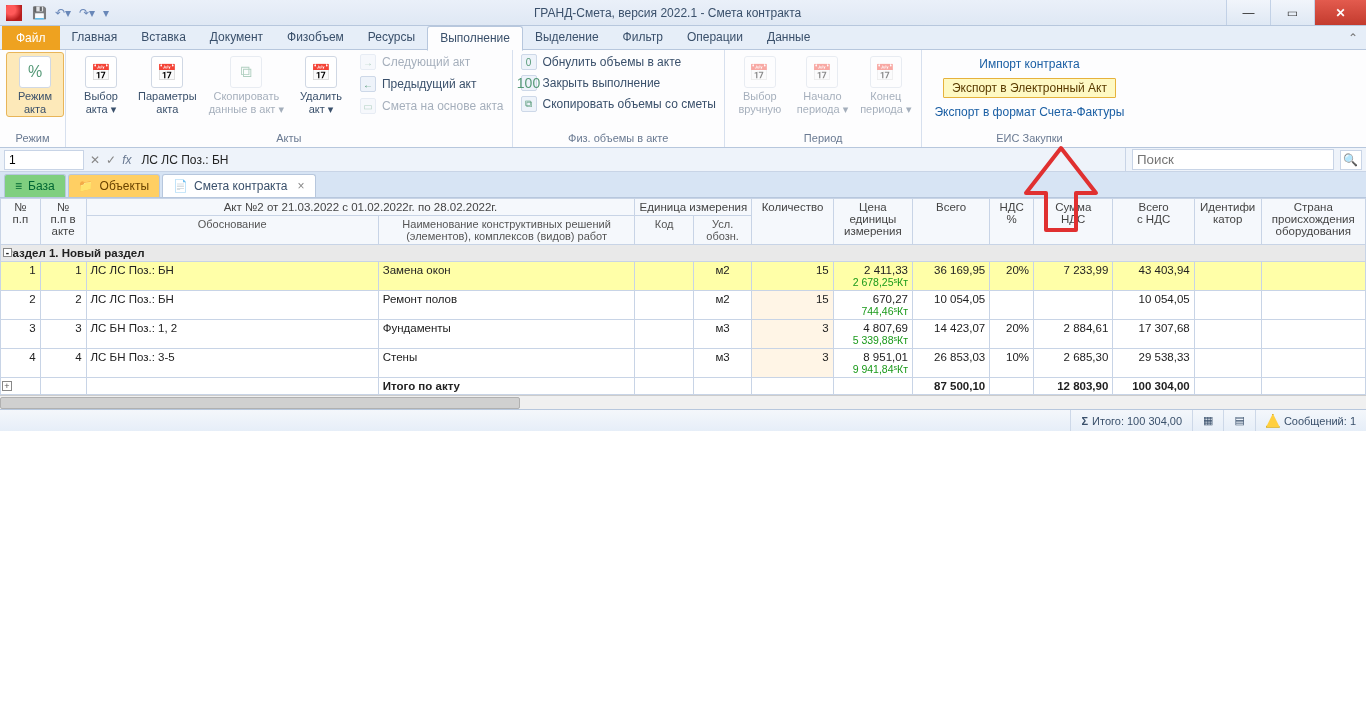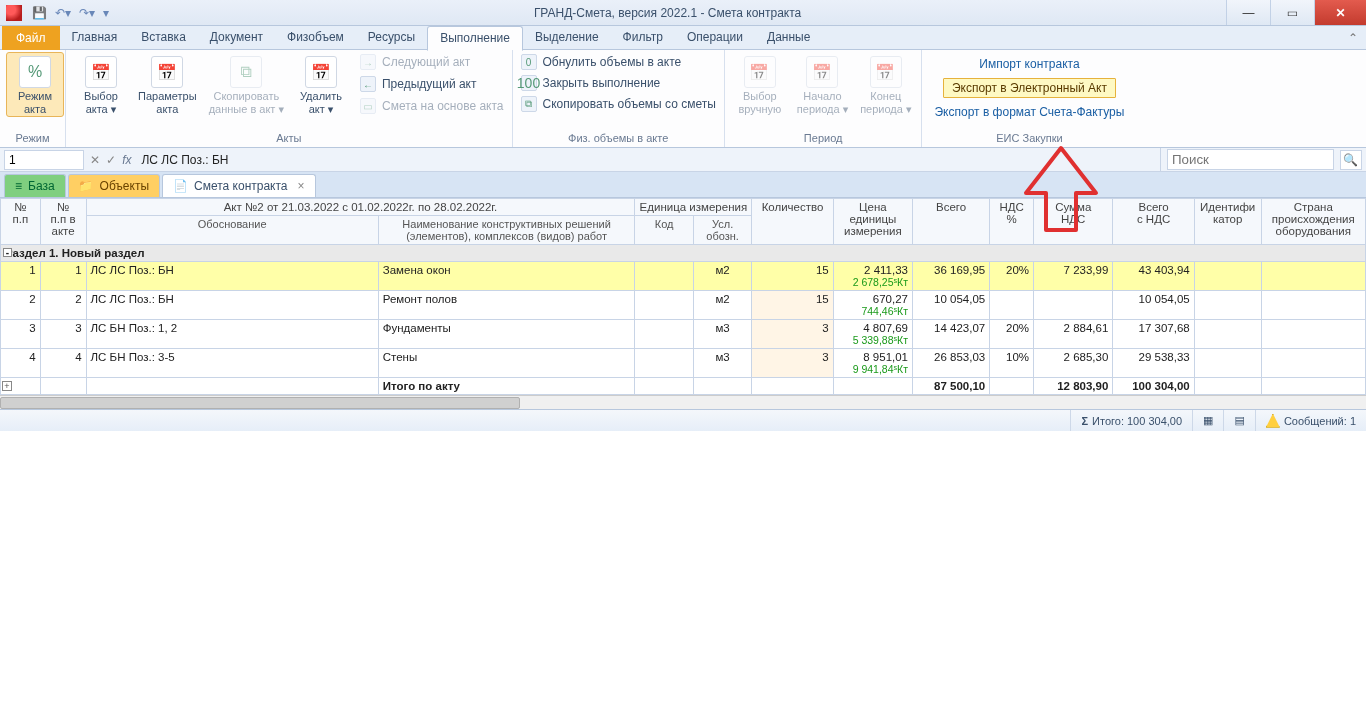--- a/index.html
+++ b/index.html
@@ -29,21 +29,21 @@
 .bigbtn.disabled{opacity:.45}
 .smrow{display:flex;align-items:center;gap:6px;color:#3a506b;padding:2px 2px;font-size:12px;cursor:default;white-space:nowrap}
 .smrow.disabled{opacity:.45}
 .smrow .sic{width:16px;height:16px;background:#eef3fa;border:1px solid #cdd8e8;border-radius:2px;display:inline-flex;align-items:center;justify-content:center;font-size:10px;color:#597}
 .linklike{color:#1b5fa4;padding:3px 6px;cursor:default;white-space:nowrap}
 .linklike.hot{background:#fef9c3;border:1px solid #e6b23c;border-radius:1px;padding:2px 8px;color:#5a3b00}
 .fbar{height:24px;background:#eef3fa;border-bottom:1px solid #c8d4e6;display:flex;align-items:center;gap:6px;padding:0 4px}
 .fbar input.cell{width:80px;border:1px solid #c8d4e6;background:#fff;padding:2px 4px;font-size:12px}
 .fx{font-style:italic;color:#6a7a92}
 .fbar .fval{flex:1;padding:2px 4px}
-.search{width:167px;border:1px solid #c8d4e6;padding:2px 4px;background:#fff;color:#8b5cf6}
+.search{width:202px;border:1px solid #c8d4e6;padding:2px 4px;background:#fff;color:#8b5cf6}
 .sbtn{width:22px;height:20px;border:1px solid #c8d4e6;background:#fff;display:flex;align-items:center;justify-content:center;color:#597}
 .wtabs{height:26px;background:#d7e4f4;border-bottom:1px solid #b7c7dd;display:flex;align-items:stretch;padding:2px 4px 0;gap:2px}
 .wtab{display:flex;align-items:center;gap:6px;padding:3px 10px;border:1px solid #b7c7dd;border-bottom:none;background:#eef3fa;border-radius:3px 3px 0 0;font-size:12px;color:#3a506b}
 .wtab.base{background:#7fcf7f;color:#063}
 .wtab.obj{background:#ffcf63;color:#6a4300}
 .wtab.doc{background:#fff}
 .wtab .cls{margin-left:4px;color:#888}
 table{border-collapse:collapse;width:100%;table-layout:fixed}
 th,td{border:1px solid #c8d4e6;padding:2px 4px;font-size:11.5px;vertical-align:top;overflow:hidden;text-overflow:ellipsis;white-space:nowrap}
 th{background:#f5f8fc;font-weight:normal;color:#444;text-align:center}

